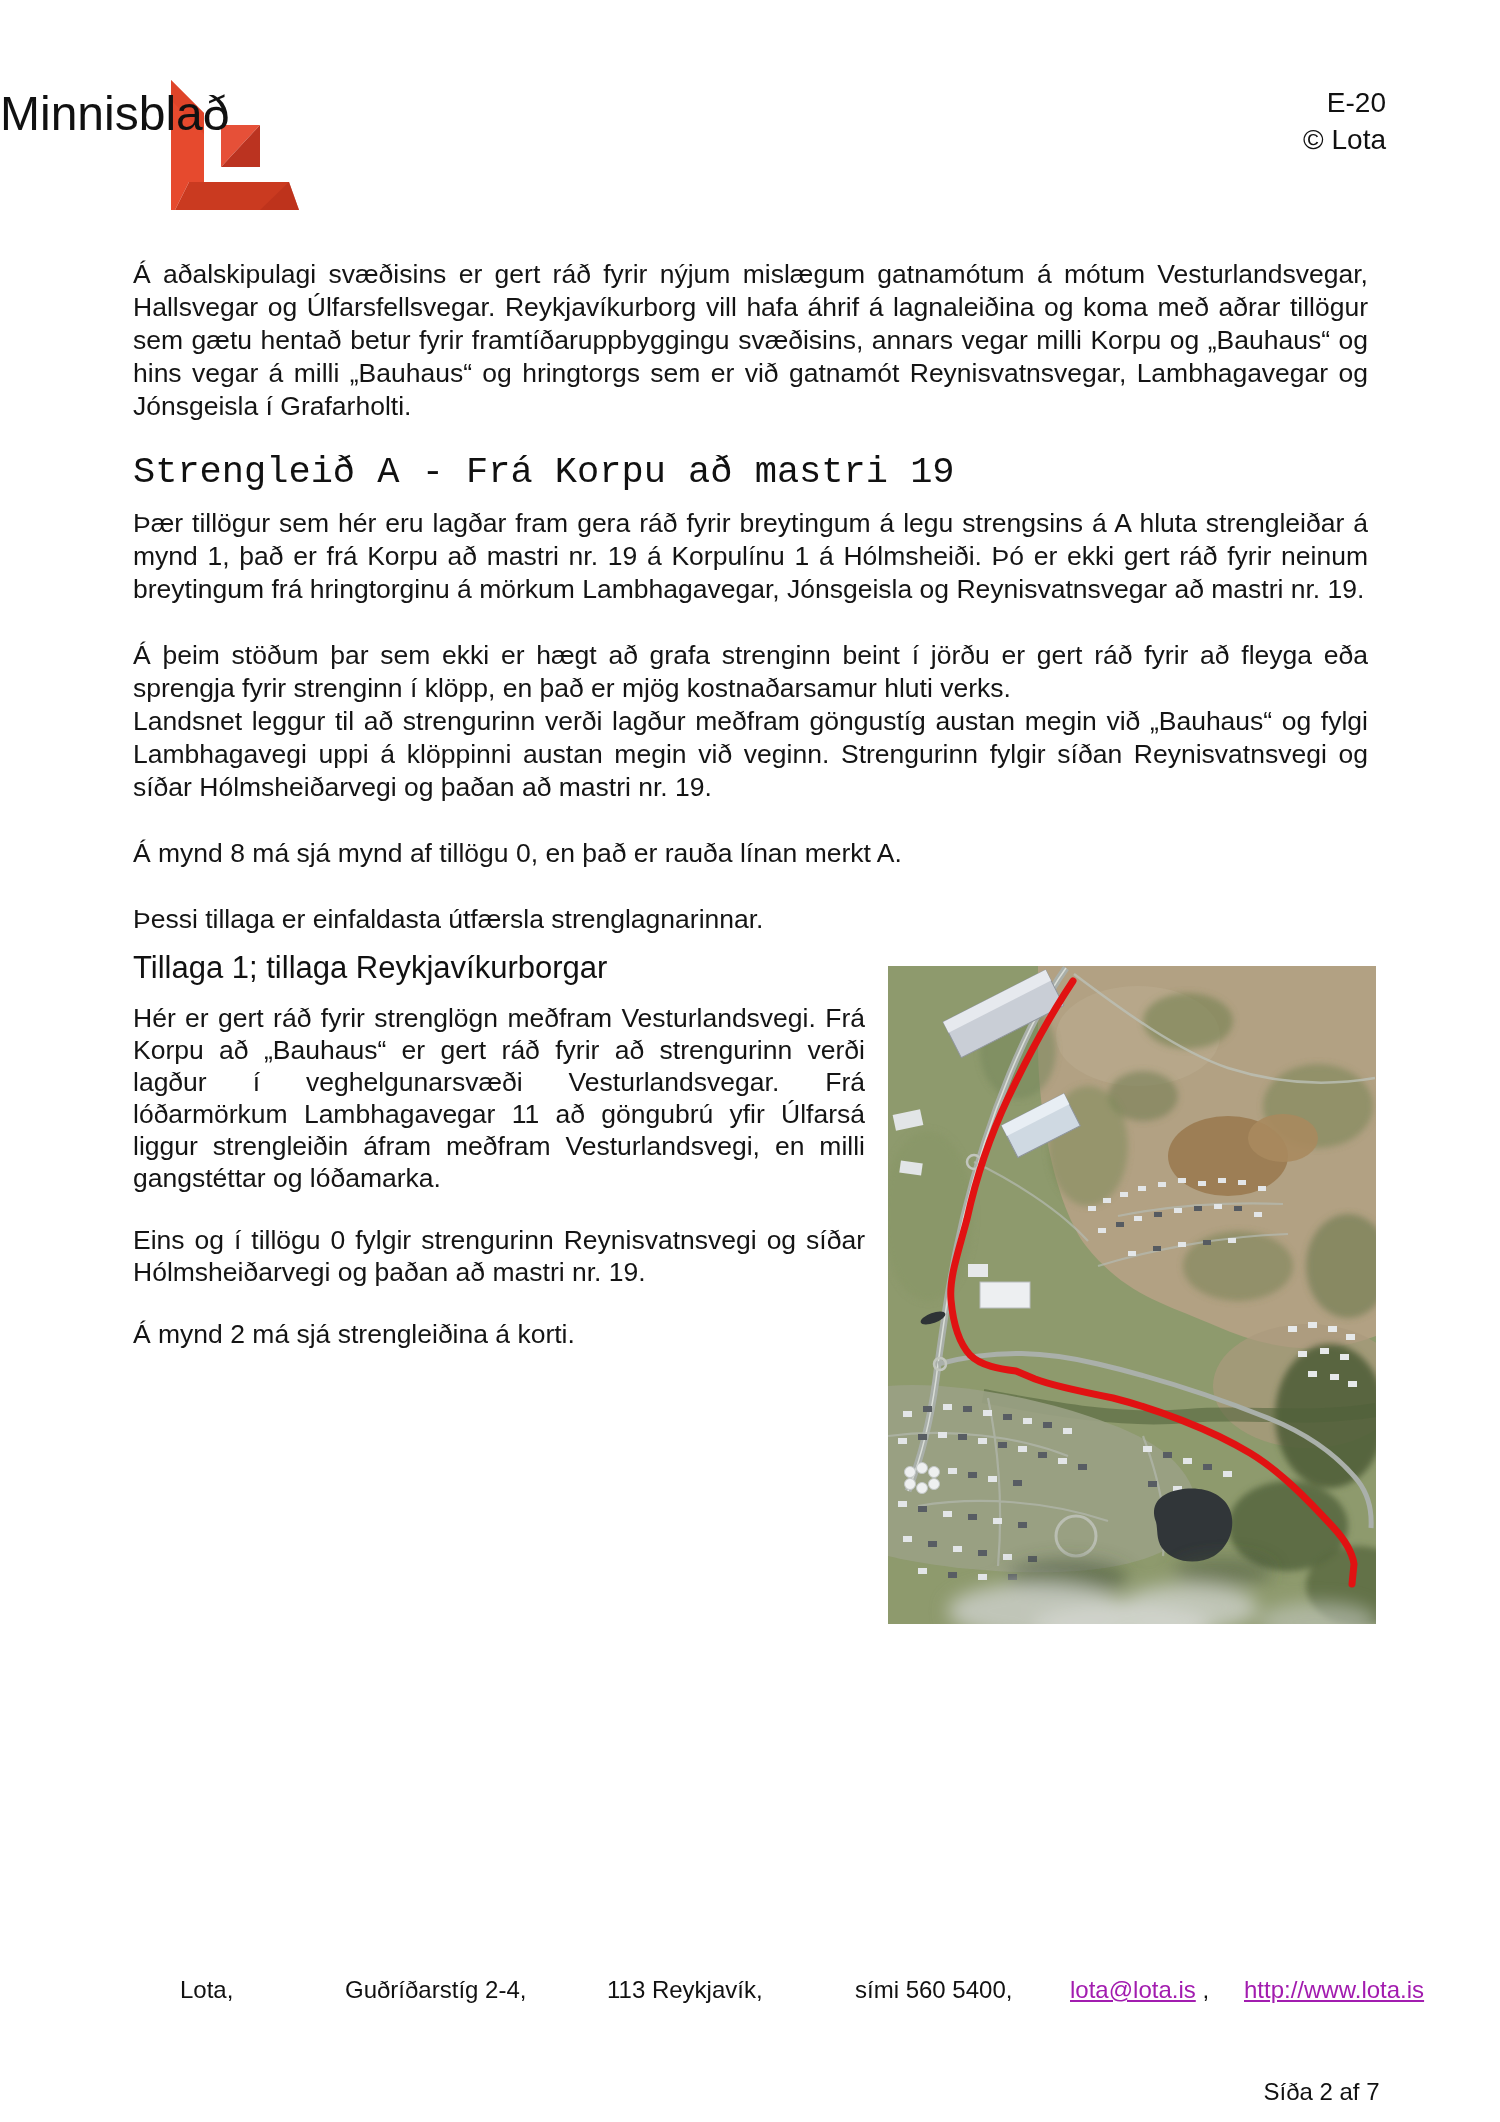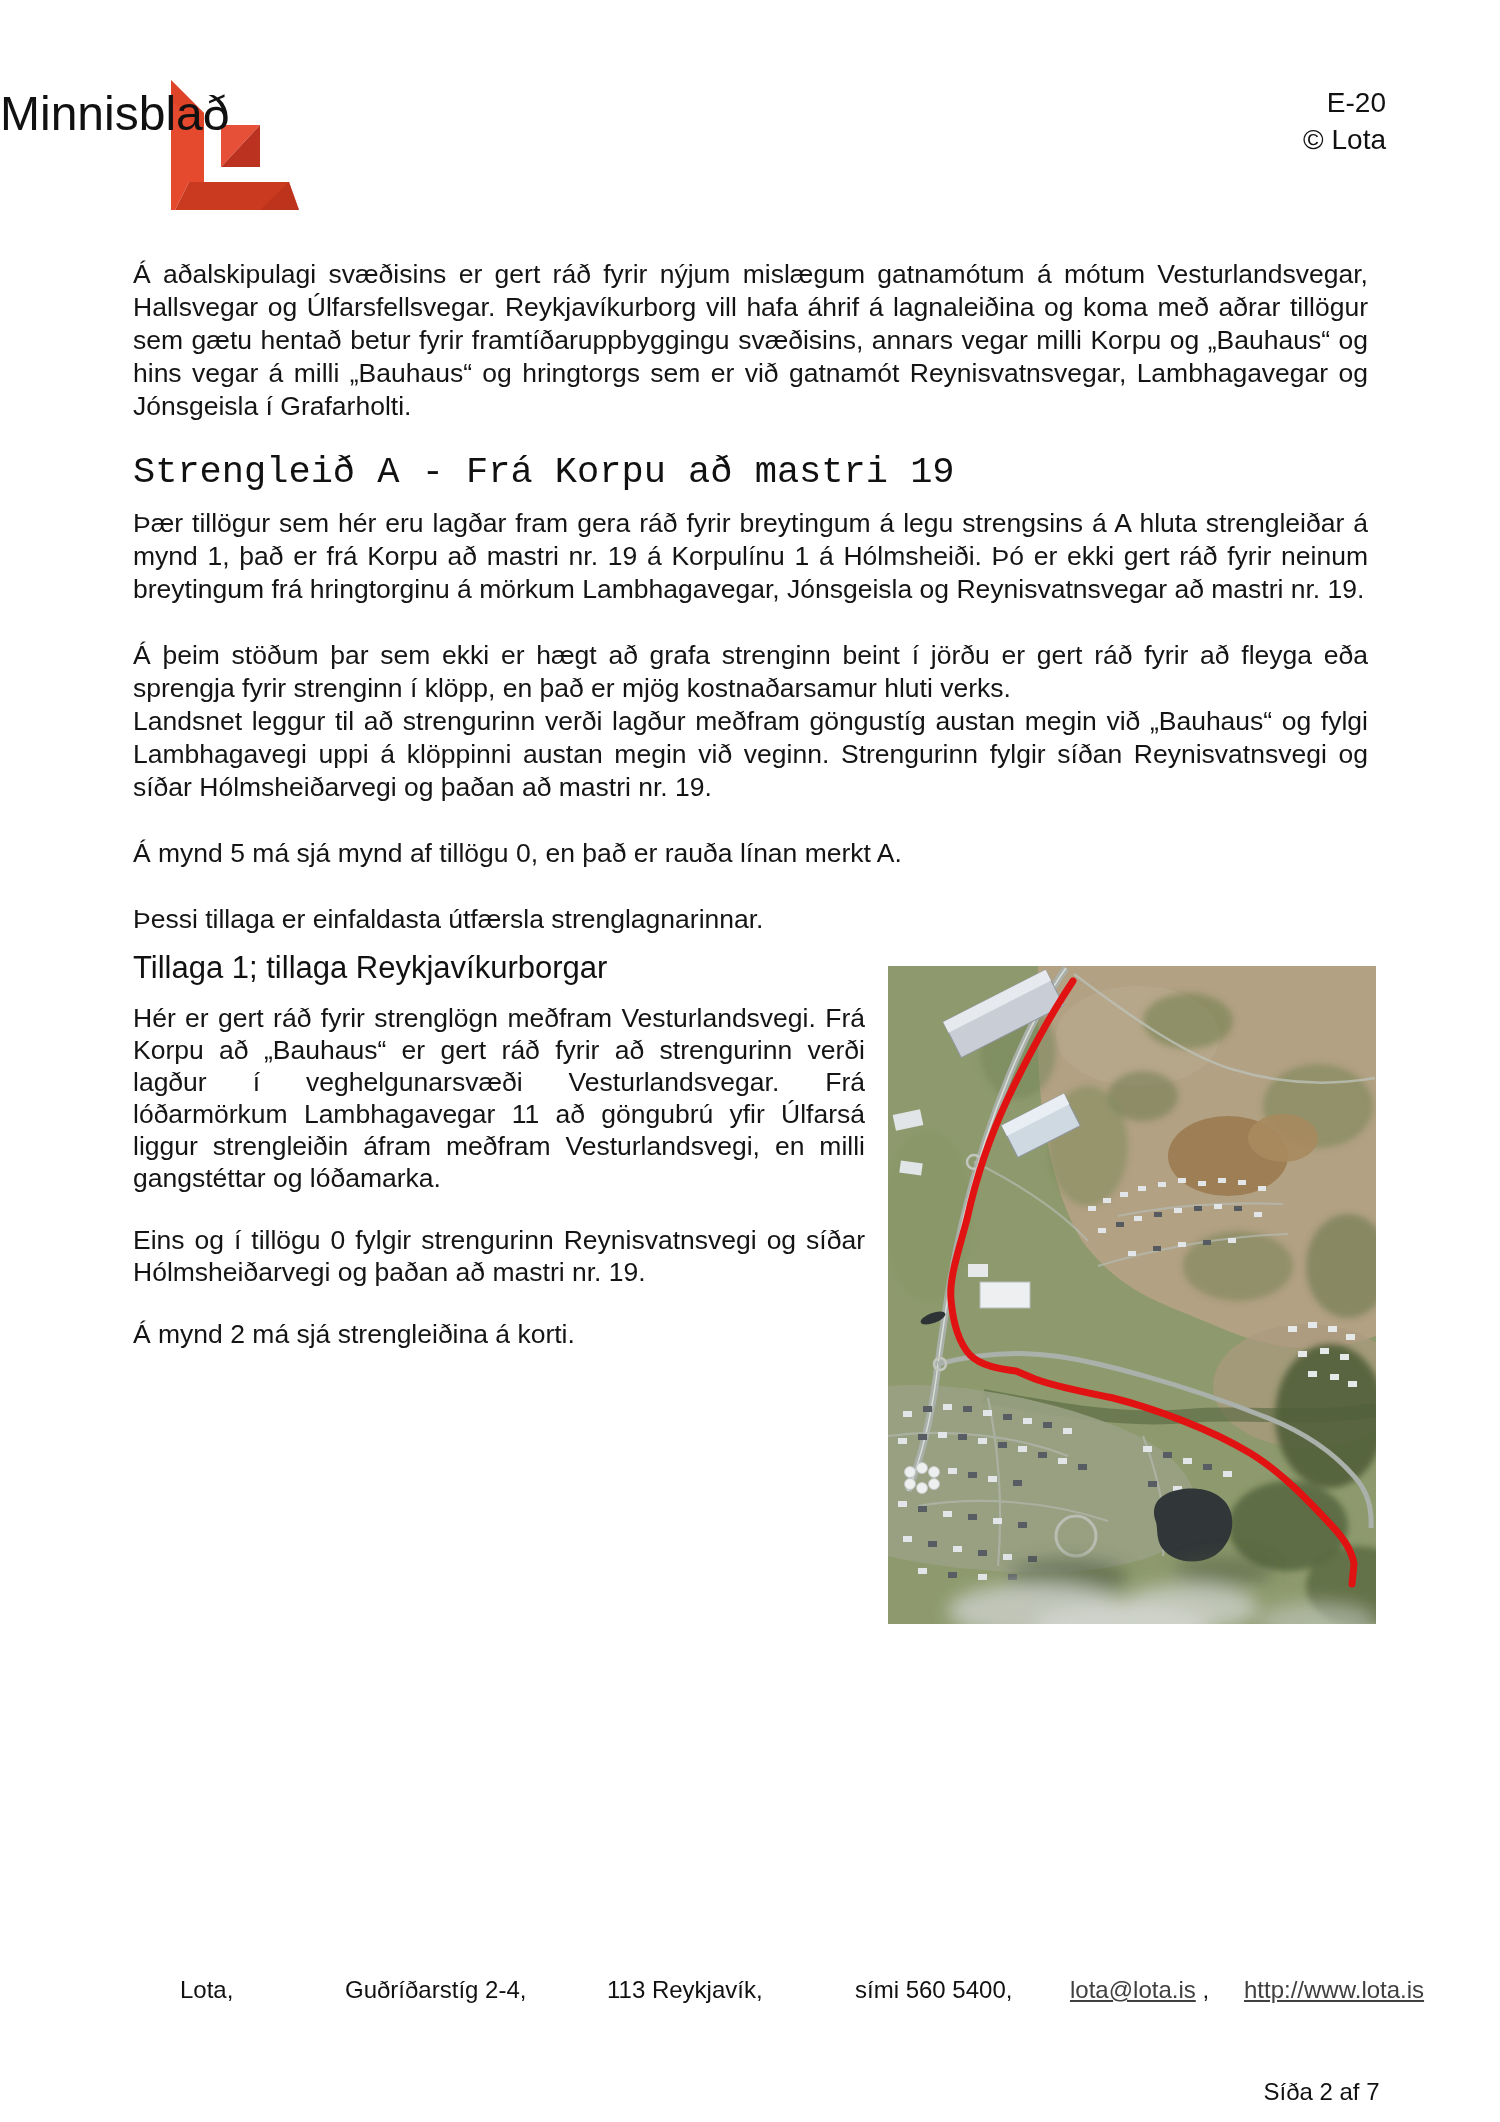--- a/index.html
+++ b/index.html
@@ -44,21 +44,21 @@
     display:block;
   }
   .footer{position:absolute;left:0;top:1976px;width:1500px;height:70px;font-size:24px;color:#111;}
   .footer .f-item{position:absolute;top:0;white-space:nowrap;}
   .f-company{left:180px;}
   .f-address{left:345px;}
   .f-city{left:607px;}
   .f-phone{left:855px;}
   .f-email{left:1070px;}
   .f-web{left:1244px;}
-  a.link{color:#404040;text-decoration:underline;}
+  a.link{color:#a21caf;text-decoration:underline;}
   .page-num{position:absolute;top:2078px;left:1244px;width:155px;text-align:center;font-size:24px;color:#111;}
 </style>
 </head>
 <body>
 
 <div class="page">
 
   <div class="logo">
     <svg viewBox="0 0 180 160" width="180" height="160" aria-hidden="true">
       <polygon points="29,10 62,43 62,112 47,112 33,140 29,140" fill="#e64a2e"></polygon>
@@ -79,21 +79,21 @@
 
   <div class="content">
 
     <p class="body tight">Á aðalskipulagi svæðisins er gert ráð fyrir nýjum mislægum gatnamótum á mótum Vesturlandsvegar, Hallsvegar og Úlfarsfellsvegar. Reykjavíkurborg vill hafa áhrif á lagnaleiðina og koma með aðrar tillögur sem gætu hentað betur fyrir framtíðaruppbyggingu svæðisins, annars vegar milli Korpu og „Bauhaus“ og hins vegar á milli „Bauhaus“ og hringtorgs sem er við gatnamót Reynisvatnsvegar, Lambhagavegar og Jónsgeisla í Grafarholti.</p>
 
     <h1 class="h1">Strengleið A - Frá Korpu að mastri 19</h1>
     <p class="body">Þær tillögur sem hér eru lagðar fram gera ráð fyrir breytingum á legu strengsins á A hluta strengleiðar á mynd 1,  það er frá Korpu að mastri nr. 19 á Korpulínu 1 á Hólmsheiði. Þó er ekki gert ráð fyrir neinum breytingum frá hringtorginu á mörkum Lambhagavegar, Jónsgeisla og Reynisvatnsvegar að mastri nr. 19.</p>
     <p class="body tight">Á þeim stöðum þar sem ekki er hægt að grafa strenginn beint í jörðu er gert ráð fyrir að fleyga eða sprengja fyrir strenginn í klöpp, en það er mjög kostnaðarsamur hluti verks.</p>
 
     <p class="body">Landsnet leggur til að strengurinn verði lagður meðfram göngustíg austan megin við „Bauhaus“ og fylgi Lambhagavegi uppi á klöppinni austan megin við veginn. Strengurinn fylgir síðan Reynisvatnsvegi og síðar Hólmsheiðarvegi og þaðan að mastri nr. 19.</p>
-    <p class="body">Á mynd 5 má sjá mynd af tillögu 0, en það er rauða línan merkt A.</p>
+    <p class="body">Á mynd 8 má sjá mynd af tillögu 0, en það er rauða línan merkt A.</p>
     <p class="body tight">Þessi tillaga er einfaldasta útfærsla strenglagnarinnar.</p>
 
     <div class="t1-section">
       <h2 class="h2">Tillaga 1; tillaga Reykjavíkurborgar</h2>
 
       <div class="col-left">
         <p class="body">Hér er gert ráð fyrir strenglögn meðfram Vesturlandsvegi. Frá Korpu að „Bauhaus“ er gert ráð fyrir að strengurinn verði lagður í veghelgunarsvæði Vesturlandsvegar. Frá lóðarmörkum Lambhagavegar 11 að göngubrú yfir Úlfarsá liggur strengleiðin áfram meðfram Vesturlandsvegi, en milli gangstéttar og lóðamarka.</p>
         <p class="body">Eins og í tillögu 0 fylgir strengurinn Reynisvatnsvegi og síðar Hólmsheiðarvegi og þaðan að mastri nr. 19.</p>
         <p class="body">Á mynd 2 má sjá strengleiðina á korti.</p>
       </div>

